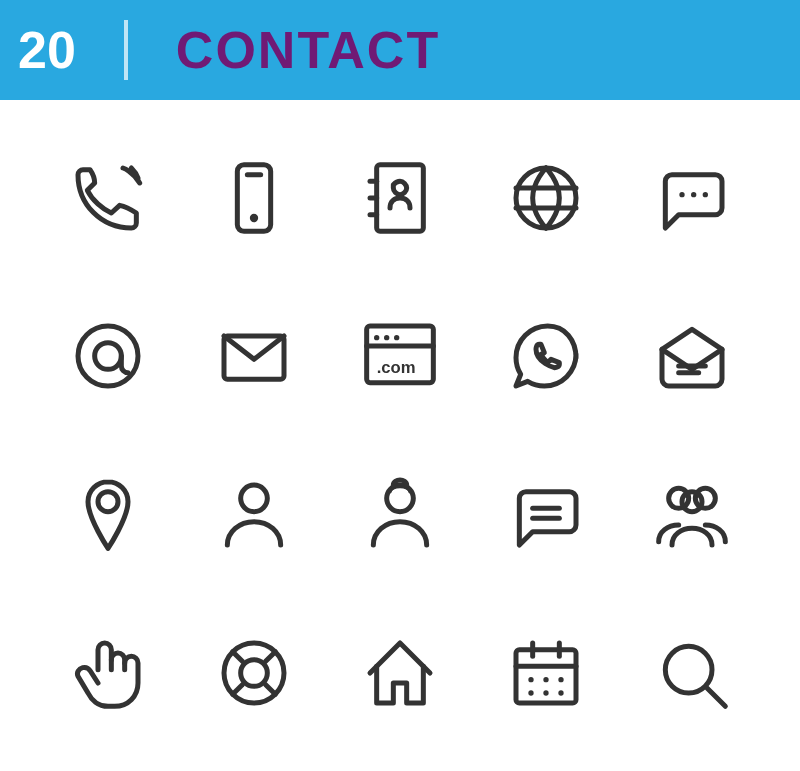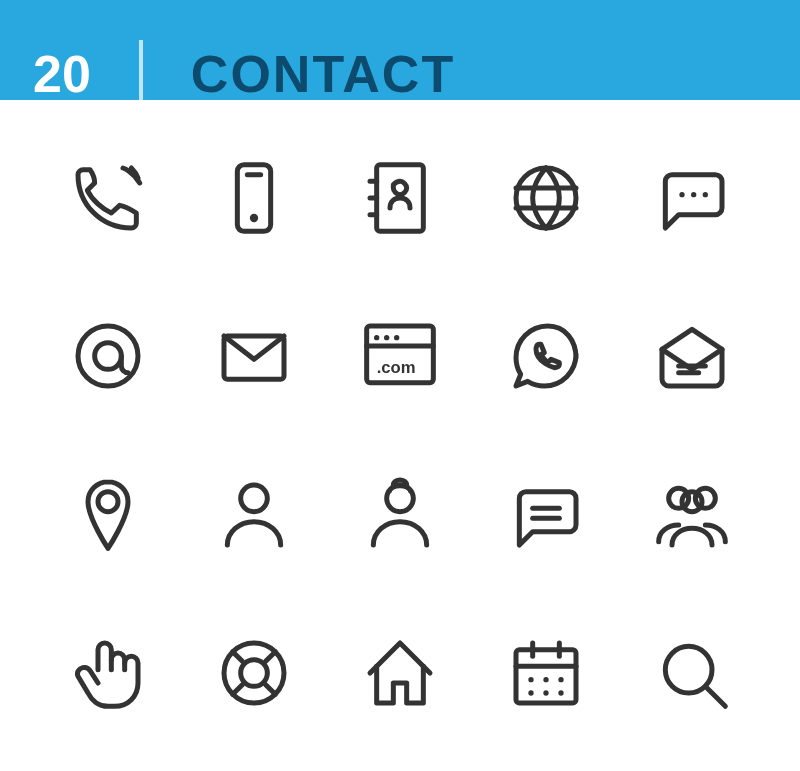--- a/index.html
+++ b/index.html
@@ -8,41 +8,41 @@
       height: 771px;
       background: #ffffff;
       font-family: Arial, sans-serif;
       overflow: hidden;
     }
 
     .header {
       background: #29a8e0;
       height: 100px;
       display: flex;
-      align-items: flex-end;
-      padding: 0 33px;
+      align-items: center;
+      padding: 0 18px;
       gap: 48px;
     }
 
     .header-number {
       color: white;
       font-size: 52px;
       font-weight: 700;
       line-height: 1;
     }
 
     .header-divider {
       width: 4px;
       height: 60px;
       background: white;
       opacity: 0.7;
     }
 
     .header-title {
-      color: #0c4a6e;
+      color: #701a75;
       font-size: 52px;
       font-weight: 700;
       letter-spacing: 2px;
       line-height: 1;
     }
 
     .icons-grid {
       display: grid;
       grid-template-columns: repeat(5, 1fr);
       grid-template-rows: repeat(4, 1fr);

